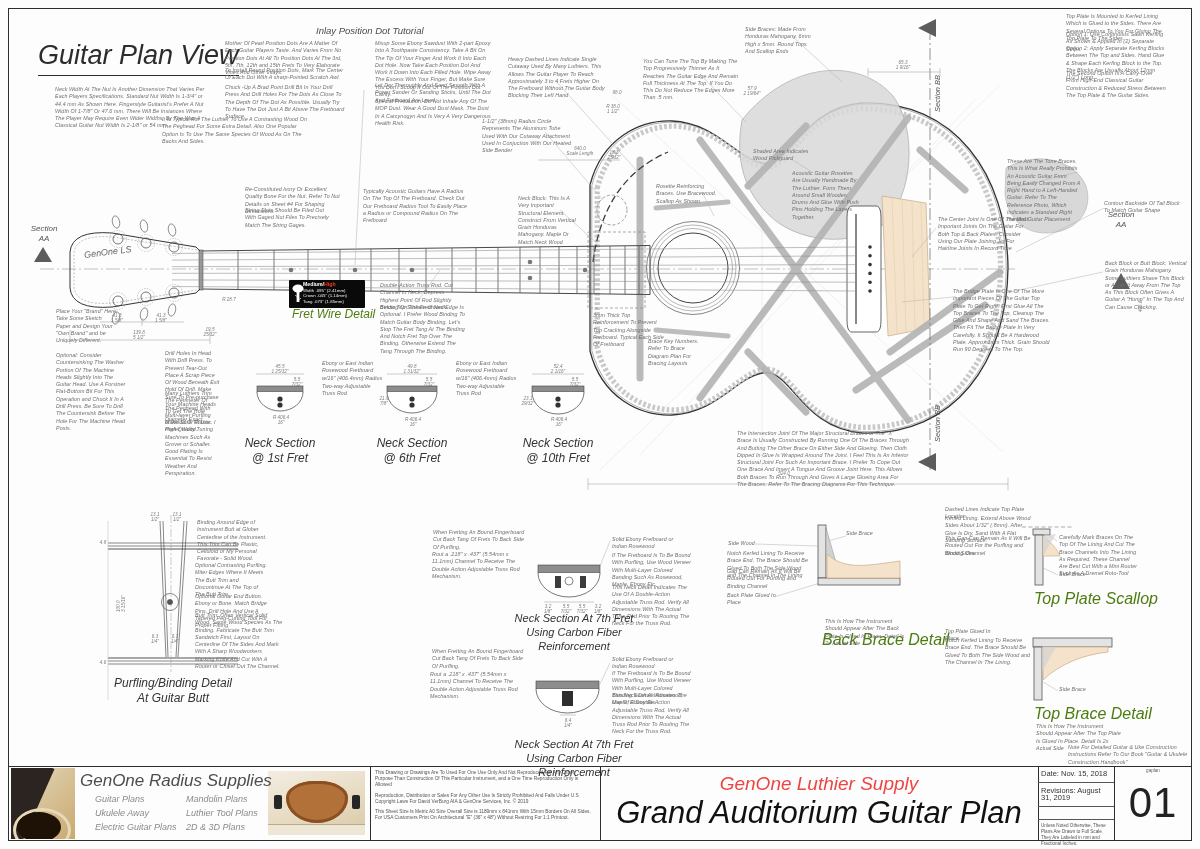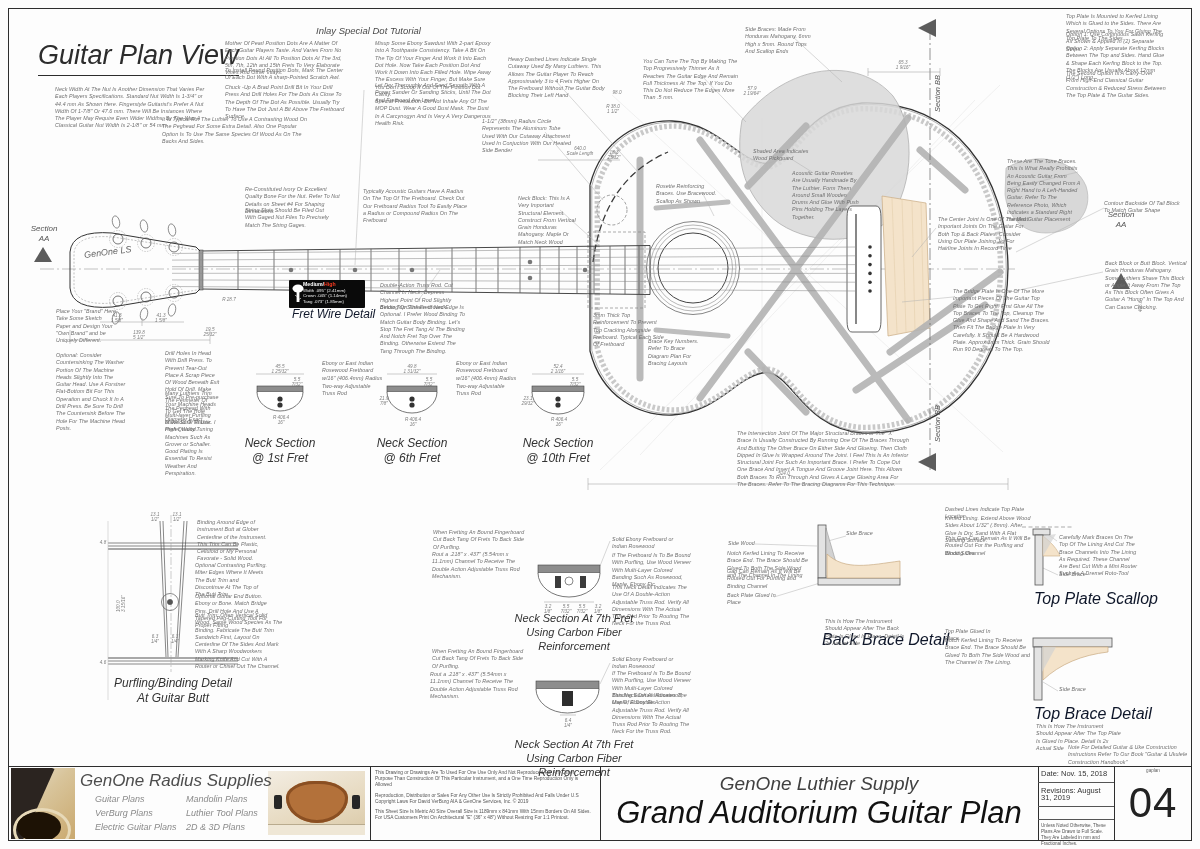--- a/index.html
+++ b/index.html
@@ -7,21 +7,21 @@
   #stage{position:absolute;left:0;top:0;width:1200px;height:849px;background:#fdfdfd;}
   .frame{position:absolute;left:8px;top:8px;width:1182px;height:831px;border:1.3px solid #2e2e2e;}
   svg{position:absolute;left:0;top:0;}
   
   .n{position:absolute;font:italic 5.3px/1.38 "Liberation Sans",sans-serif;color:#6e6e6e;
      letter-spacing:.1px;white-space:normal;}
   .dim{position:absolute;font:italic 4.6px/1.15 "Liberation Sans",sans-serif;color:#7d7d7d;
      text-align:center;white-space:pre-line;}
   .h1{position:absolute;font:italic 27px/1 "Liberation Sans",sans-serif;color:#2c2c2c;
      border-bottom:1.6px solid #2c2c2c;padding-bottom:6px;}
-  .h2{position:absolute;font:italic 16px/1.1 "Liberation Sans",sans-serif;color:#0f172a;}
+  .h2{position:absolute;font:italic 16px/1.1 "Liberation Sans",sans-serif;color:#4d7c0f;}
   .h3{position:absolute;font:italic 9.5px/1.25 "Liberation Sans",sans-serif;color:#333;
      text-align:center;white-space:pre-line;}
   .h4{position:absolute;font:italic 9.5px/1.15 "Liberation Sans",sans-serif;color:#4a4a4a;}
   .seclbl{position:absolute;font:italic 8px/1.2 "Liberation Sans",sans-serif;color:#555;
      text-align:center;white-space:pre-line;}
   .vlabel{position:absolute;font:italic 7.5px/1 "Liberation Sans",sans-serif;color:#555;
      transform:rotate(-90deg);transform-origin:left top;white-space:nowrap;}
   .vdim{position:absolute;font:italic 4.6px/1.1 "Liberation Sans",sans-serif;color:#7d7d7d;
      transform:rotate(-90deg);transform-origin:left top;white-space:pre;}
   .brand{position:absolute;font:italic 9px/1 "Liberation Sans",sans-serif;color:#666;
@@ -32,21 +32,21 @@
   .fwbox .hdr{font:bold 5.2px/1.3 "Liberation Sans",sans-serif;}
   .fwbox .hdr .hot{color:#ff3b20;}
   .fwbox .row{font:4.4px/1.25 "Liberation Sans",sans-serif;color:#eee;white-space:nowrap;}
   .fwglyph{position:absolute;left:292px;top:284px;}
   
   .tb{position:absolute;border-left:1.2px solid #2e2e2e;box-sizing:border-box;}
   .tbtop{position:absolute;left:8px;top:766px;width:1184px;height:0;border-top:1.2px solid #2e2e2e;}
   .company{position:absolute;font:italic 17px/1 "Liberation Sans",sans-serif;color:#4d4d4d;}
   .prodcol{position:absolute;font:italic 9px/1.55 "Liberation Sans",sans-serif;color:#8a8a8a;}
   .copyp{font:4.8px/1.3 "Liberation Sans",sans-serif;color:#555;margin:0 0 4px 0;}
-  .supply{position:absolute;font:italic 19px/1 "Liberation Sans",sans-serif;color:#404040;width:438px;text-align:center;}
+  .supply{position:absolute;font:italic 19px/1 "Liberation Sans",sans-serif;color:#ef4444;width:438px;text-align:center;}
   .plan{position:absolute;font:italic 31px/1 "Liberation Sans",sans-serif;color:#111;width:438px;text-align:center;}
   .inforow{font:7.5px/1 "Liberation Sans",sans-serif;color:#333;padding:4px 3px;border-bottom:1px solid #555;}
   .infonote{font:4.6px/1.35 "Liberation Sans",sans-serif;color:#555;padding:3px;}
   .sheetcode{font:4.6px/1 "Liberation Sans",sans-serif;color:#666;text-align:center;padding-top:3px;}
   .sheetnum{font:42px/1 "Liberation Sans",sans-serif;color:#222;text-align:center;margin-top:8px;letter-spacing:1px;}
   
   .ph1{position:absolute;left:11px;top:768px;width:64px;height:71px;overflow:hidden;
      background:linear-gradient(135deg,#e9e2d6 0%,#d8c49a 45%,#caa96f 100%);}
   .ph1 .fb{position:absolute;left:-18px;top:-12px;width:46px;height:86px;background:#2b2420;transform:rotate(24deg);}
   .ph1 .sh{position:absolute;left:6px;top:44px;width:44px;height:30px;background:#1d1205;border-radius:50%;}
@@ -329,21 +329,21 @@
       <rect x="1034" y="647" width="8" height="53" fill="#e3e3e3" stroke="#555" stroke-width="0.8"></rect>
       <path d="M 1043 647 L 1108 647 L 1108 652 C 1082 655 1060 664 1043 680 Z" fill="#f4e3ca" stroke="#c9ab82" stroke-width="0.7"></path>
       <path d="M 1042 647 L 1056 647 L 1042 672 Z" fill="#d2d2d2" opacity="0.7"></path>
     </g>
   </svg>
 
   <div class="h1" style="left:38px;top:42px;">Guitar Plan View</div>
   <div class="n" style="left:55px;top:86px;width:152px;">Neck Width At The Nut Is Another Dimension That Varies Per Each Players Specifications. Standard Nut Width Is 1-3/4" or 44.4 mm As Shown Here. Fingerstyle Guitarist's Prefer A Nut Width Of 1-7/8" Or 47.6 mm. There Will Be Instances Where The Player May Require Even Wider Widths. By The Way A Classical Guitar Nut Width Is 2-1/8" or 54 mm.</div>
   <div class="n" style="left:162px;top:116px;width:150px;">It Is Typical For The Luthier To Use A Contrasting Wood On The Peghead For Some Extra Detail. Also One Popular Option Is To Use The Same Species Of Wood As On The Backs And Sides.</div>
 
-  <div class="h4" style="left:316px;top:26px;">Inlay Special Dot Tutorial</div>
+  <div class="h4" style="left:316px;top:26px;">Inlay Position Dot Tutorial</div>
   <div class="n" style="left:225px;top:40px;width:122px;">Mother Of Pearl Position Dots Are A Matter Of Each Guitar Players Taste. And Varies From No Position Dots At All To Position Dots At The 3rd, 5th, 7th, 12th and 15th Frets To Very Elaborate Vines And Other Inlays.</div>
   <div class="n" style="left:225px;top:67px;width:122px;">To Install Round Position Dots, Mark The Center Of Each Dot With A sharp-Pointed Scratch Awl.</div>
   <div class="n" style="left:225px;top:84px;width:122px;">Chuck -Up A Brad Point Drill Bit In Your Drill Press And Drill Holes For The Dots As Close To The Depth Of The Dot As Possible. Usually Try To Have The Dot Just A Bit Above The Fretboard Surface.</div>
   <div class="n" style="left:375px;top:40px;width:118px;">Mixup Some Ebony Sawdust With 2-part Epoxy Into A Toothpaste Consistency. Take A Bit On The Tip Of Your Finger And Work It Into Each Dot Hole. Now Take Each Position Dot And Work It Down Into Each Filled Hole. Wipe Away The Excess With Your Finger, But Make Sure You Don't Scoop It Out Of The Position Dot Cavity.</div>
   <div class="n" style="left:375px;top:82px;width:118px;">Let Dry Thoroughly And Sand Smooth With A Power Sander Or Sanding Sticks, Until The Dot And Fretboard Are Level.</div>
   <div class="n" style="left:375px;top:98px;width:118px;">Special Precaution: Do Not Inhale Any Of The MOP Dust. Wear A Good Dust Mask. The Dust In A Carcynogyn And Is Very A Very Dangerous Health Risk.</div>
 
   <div class="n" style="left:508px;top:56px;width:97px;">Heavy Dashed Lines Indicate Single Cutaway Used By Many Luthiers. This Allows The Guitar Player To Reach Approximately 3 to 4 Frets Higher On The Fretboard Without The Guitar Body Blocking Their Left Hand</div>
   <div class="n" style="left:482px;top:118px;width:92px;">1-1/2" (38mm) Radius Circle Represents The Aluminum Tube Used With Our Cutaway Attachment Used In Conjuction With Our Heated Side Bender</div>
   <div class="n" style="left:745px;top:26px;width:72px;">Side Braces: Made From Honduras Mahogany. 6mm High x 5mm. Round Tops And Scallop Ends</div>
@@ -542,21 +542,21 @@
     </div>
   <div class="ph2">
       <div class="base"></div>
       <div class="body"></div>
       <div class="clamp1"></div>
       <div class="clamp2"></div>
     </div>
   <div class="company" style="left:80px;top:772px;">GenOne Radius Supplies</div>
   <div class="prodcol" style="left:95px;top:793px;">
     <div>Guitar Plans</div>
-    <div>VerBurg Plans</div>
+    <div>Ukulele Away</div>
     <div>Electric Guitar Plans</div>
   </div>
   <div class="prodcol" style="left:186px;top:793px;">
     <div>Mandolin Plans</div>
     <div>Luthier Tool Plans</div>
     <div>2D &amp; 3D Plans</div>
   </div>
 
   <div style="position:absolute;left:375px;top:770px;width:218px;">
     <p class="copyp">This Drawing or Drawings Are To Used For One Use Only And Not Reproduced For Any Other Purpose Than Construction Of This Particular Instrument, and a One Time Reproduction Only is Allowed</p>
@@ -569,15 +569,15 @@
 
   <div style="position:absolute;left:1038px;top:766px;width:76px;">
     <div class="inforow">Date: Nov. 15, 2018</div>
     <div class="inforow">Revisions: August 31, 2019</div>
     <div class="inforow" style="height:4px;"></div>
     <div class="infonote">Unless Noted Otherwise, These Plans Are Drawn to Full Scale. They Are Labeled in mm and Fractional Inches.</div>
   </div>
 
   <div style="position:absolute;left:1114px;top:766px;width:78px;">
     <div class="sheetcode">gaplan</div>
-    <div class="sheetnum">04</div>
+    <div class="sheetnum">01</div>
   </div>
 </div>
 
 </body></html>

